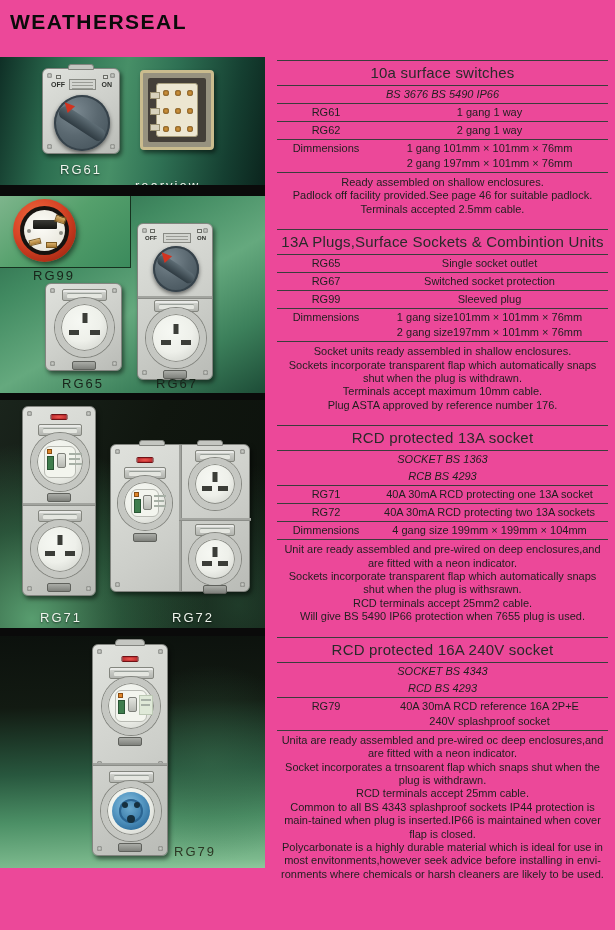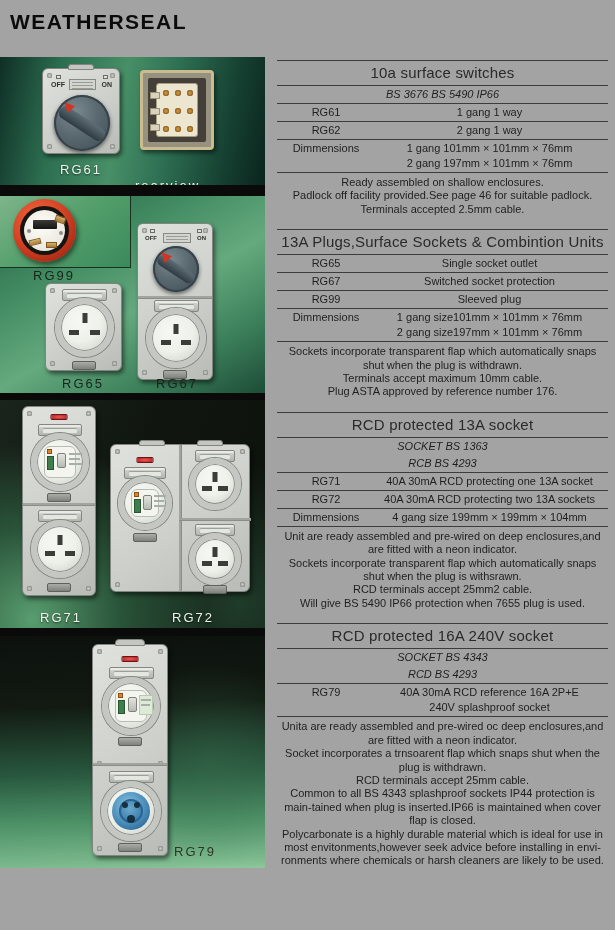--- a/index.html
+++ b/index.html
@@ -1,18 +1,18 @@
 <!DOCTYPE html>
 <html><head>
 <meta charset="utf-8">
 <style>
   * { margin:0; padding:0; box-sizing:border-box; }
   html,body { background:#fff; }
   body { font-family:"Liberation Sans", sans-serif; color:#1f1f1f; }
-  #page { position:relative; width:615px; height:930px; background:#a3a3a3; overflow:hidden; }
+  #page { position:relative; width:615px; height:930px; background:#ec4899; overflow:hidden; }
 
   
   #page-title { position:absolute; left:10px; top:10px; font-size:21px; font-weight:bold;
     letter-spacing:1.5px; color:#0b0b0b; }
 
   
   .panel { position:absolute; left:0; width:265px; overflow:hidden; }
   #panel1 { top:57px;  height:128px;
     background:linear-gradient(100deg,#0f2f26 0%,#2c6e50 22%,#478f67 45%,#2f7154 62%,#153f31 85%,#0b241d 100%); }
   #panel2 { top:196px; height:197px;
@@ -422,20 +422,21 @@
         <div class="rule"></div>
         <div class="spec-row">
           <div class="code">Dimmensions</div>
           <div class="desc">
             <div>1 gang size101mm × 101mm × 76mm</div>
             <div>2 gang size197mm × 101mm × 76mm</div>
           </div>
         </div>
         <div class="rule"></div>
         <div class="notes">
+          <div class="note-line">Socket units ready assembled in shallow enclosures.</div>
           <div class="note-line">Sockets incorporate transparent flap which automatically snaps shut when the plug is withdrawn.</div>
           <div class="note-line">Terminals accept maximum 10mm  cable.</div>
           <div class="note-line">Plug ASTA approved by reference number  176.</div>
         </div>
       </div>
       <div class="section">
         <div class="rule"></div>
         <div class="sec-title">RCD protected 13A socket</div>
         <div class="rule"></div>
         <div class="sub-line">SOCKET BS 1363</div>

